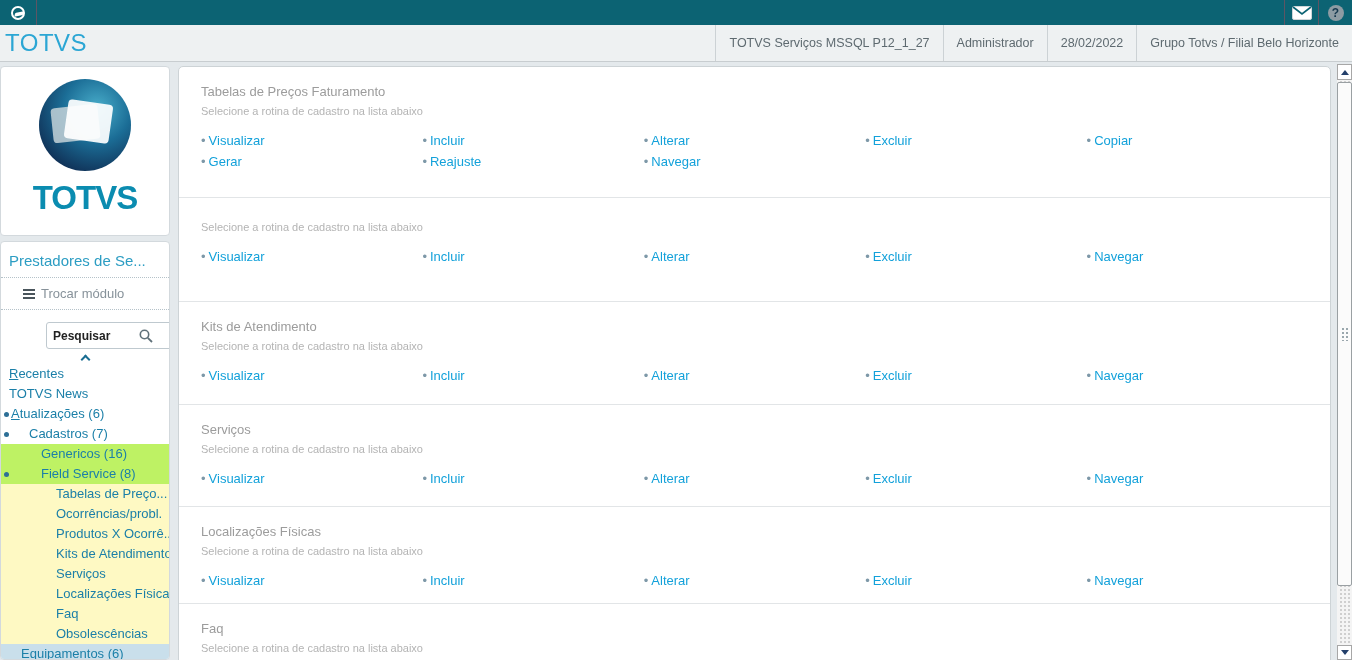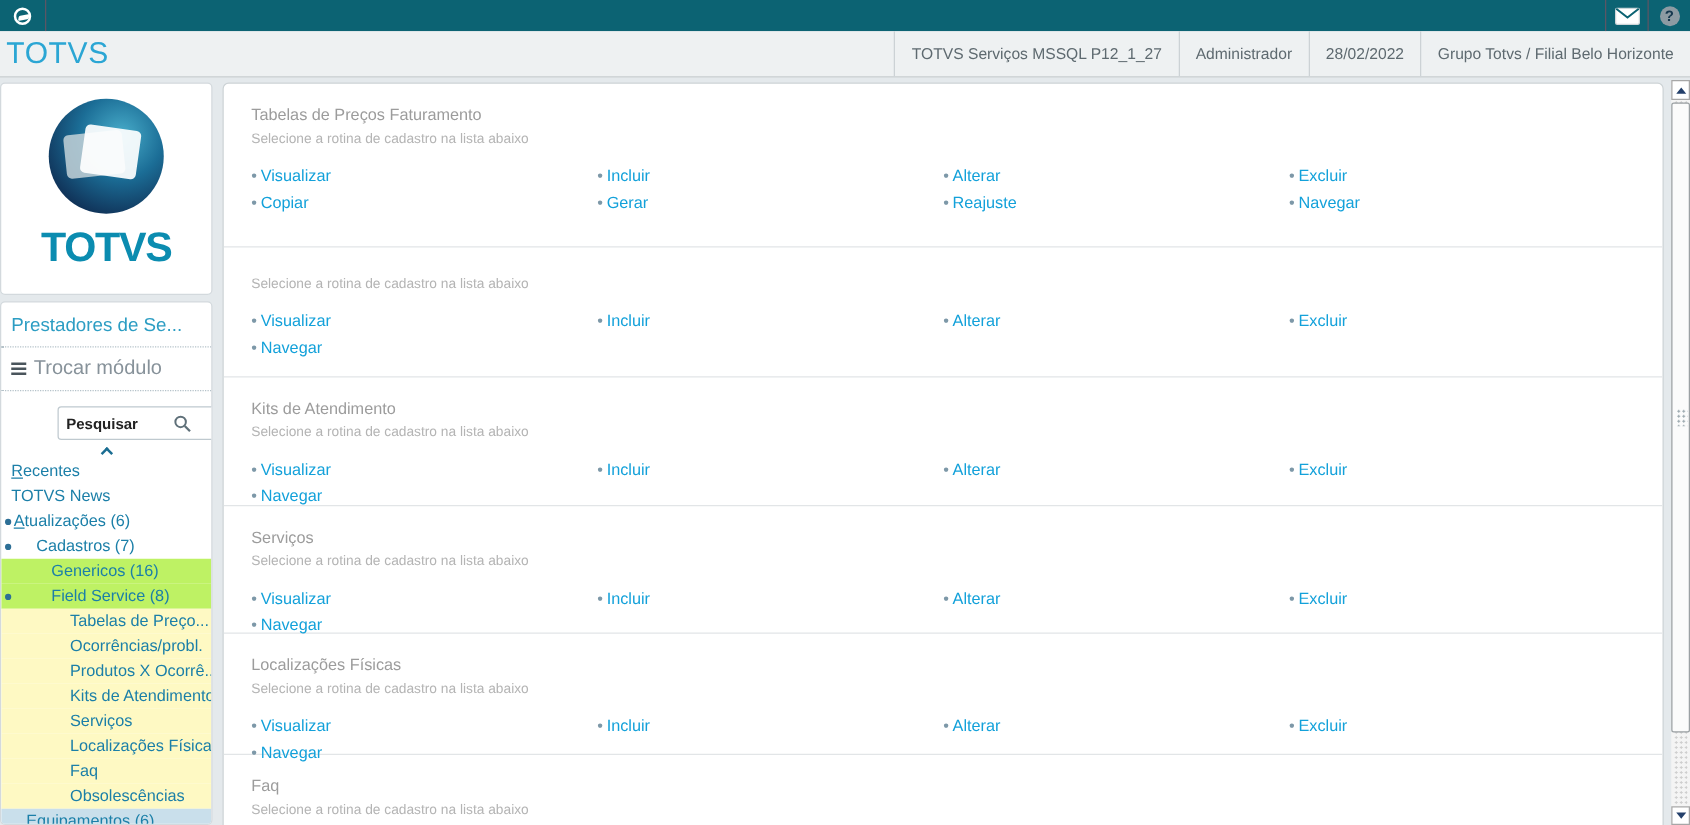--- a/index.html
+++ b/index.html
@@ -25,21 +25,21 @@
   .card { position:absolute; left:0; width:170px; background:#fff; border:1px solid #d3d9dd; border-radius:4px; }
   .card-logo { top:66px; height:170px; display:flex; flex-direction:column; align-items:center; overflow:hidden; }
   .sphere { margin-top:12px; width:92px; height:92px; border-radius:50%; position:relative;
             background:radial-gradient(circle at 63% 32%, #49aecb 0%, #1b6d96 40%, #103258 78%, #0b2344 100%); }
   .pane1 { position:absolute; left:13px; top:27px; width:47px; height:35px; background:rgba(196,210,216,0.85); border-radius:4px; transform:rotate(-6deg); }
   .pane2 { position:absolute; left:27px; top:23px; width:45px; height:39px; background:rgba(255,255,255,0.92); border-radius:4px; transform:rotate(8deg); }
   .wordmark { margin-top:8px; font-size:33px; font-weight:bold; color:#0b8cb0; letter-spacing:-1px; }
 
   .card-menu { top:241px; height:419px; overflow:hidden; padding:0; }
   .mod-title { padding:10px 8px 8px; font-size:15px; color:#2c9dc3; border-bottom:1px dotted #b5c2c9; white-space:nowrap; overflow:hidden; }
-  .trocar { padding:8px 8px; font-size:16px; color:#87929a; border-bottom:1px dotted #b5c2c9; display:flex; gap:6px; align-items:center; cursor:pointer; }
+  .trocar { padding:8px 22px; font-size:13px; color:#87929a; border-bottom:1px dotted #b5c2c9; display:flex; gap:6px; align-items:center; cursor:pointer; }
   .ham { width:12px; height:2px; background:#4a555c; box-shadow:0 4px 0 #4a555c, 0 -4px 0 #4a555c; margin-top:0; }
   .search-wrap { padding:12px 8px 3px; position:relative; }
   .search-input { width:100%; height:27px; border:1px solid #bfc9cf; border-radius:3px; padding:0 26px 0 6px; font-family:"Liberation Sans",sans-serif; font-size:12px; font-weight:bold; color:#1a1a1a; outline:none;margin-left:37px; }
   .search-input::placeholder { color:#222; font-weight:bold; opacity:1; }
   .mag { position:absolute; right:16px; top:19px; cursor:pointer; }
   .caret-row { height:12px; display:flex; justify-content:center; align-items:center; cursor:pointer; }
   .caret { width:7px; height:7px; border-left:2px solid #1a6d92; border-top:2px solid #1a6d92; transform:rotate(45deg); margin-top:3px; }
 
   .menu { list-style:none; }
   .mi { height:20px; line-height:20px; font-size:13px; color:#1b7fa8; position:relative; white-space:nowrap; overflow:hidden; cursor:pointer; }
@@ -50,21 +50,21 @@
   .p8{padding-left:8px} .p10{padding-left:10px} .p28{padding-left:28px} .p40{padding-left:40px} .p55{padding-left:55px} .p20{padding-left:20px}
   .dot { position:absolute; left:3px; top:8px; width:5px; height:5px; border-radius:50%; background:#2d6f96; }
 
   
   .content { position:absolute; left:178px; top:66px; width:1153px; height:600px; background:#fff; border:1px solid #cdd3d6; border-radius:5px 5px 0 0; overflow:hidden; }
   .sec { padding:17px 22px 8px; border-top:1px solid #e2e5e7; }
   .sec:first-child { border-top:none; }
   .h130{height:130px} .h104{height:104px} .h103{height:103px} .h102{height:102px} .h97{height:97px} .hrest{height:62px}
   .sec-title { font-size:13px; color:#9c9c9c; }
   .sec-sub { font-size:11px; color:#b4b4b4; margin-top:6px; }
-  .actions { margin-top:14px; display:grid; grid-template-columns:repeat(4,1fr); row-gap:1px; }
+  .actions { margin-top:14px; display:grid; grid-template-columns:repeat(5,1fr); row-gap:1px; }
   .act { font-size:13px; color:#13a1da; height:20px; line-height:20px; cursor:pointer; white-space:nowrap; }
   .blt { color:#7d98a8; margin-right:3px; }
 
   
   .scroll { position:absolute; left:1337px; top:64px; width:15px; height:596px; background:#f4f4f4; }
   .sb-track-dots { position:absolute; left:2px; right:2px; top:16px; bottom:15px; background-image:radial-gradient(#cfcfcf 1px, transparent 1px); background-size:4px 4px; }
   .sb-btn { position:absolute; left:0; width:15px; height:16px; background:#fff; border:1px solid #a7a7a7; display:flex; align-items:center; justify-content:center; cursor:pointer; }
   .sb-up { top:0; } .sb-down { bottom:0; height:15px; }
   .tri-up { width:0; height:0; border-left:4px solid transparent; border-right:4px solid transparent; border-bottom:5px solid #24406b; }
   .tri-down { width:0; height:0; border-left:4px solid transparent; border-right:4px solid transparent; border-top:5px solid #24406b; }

